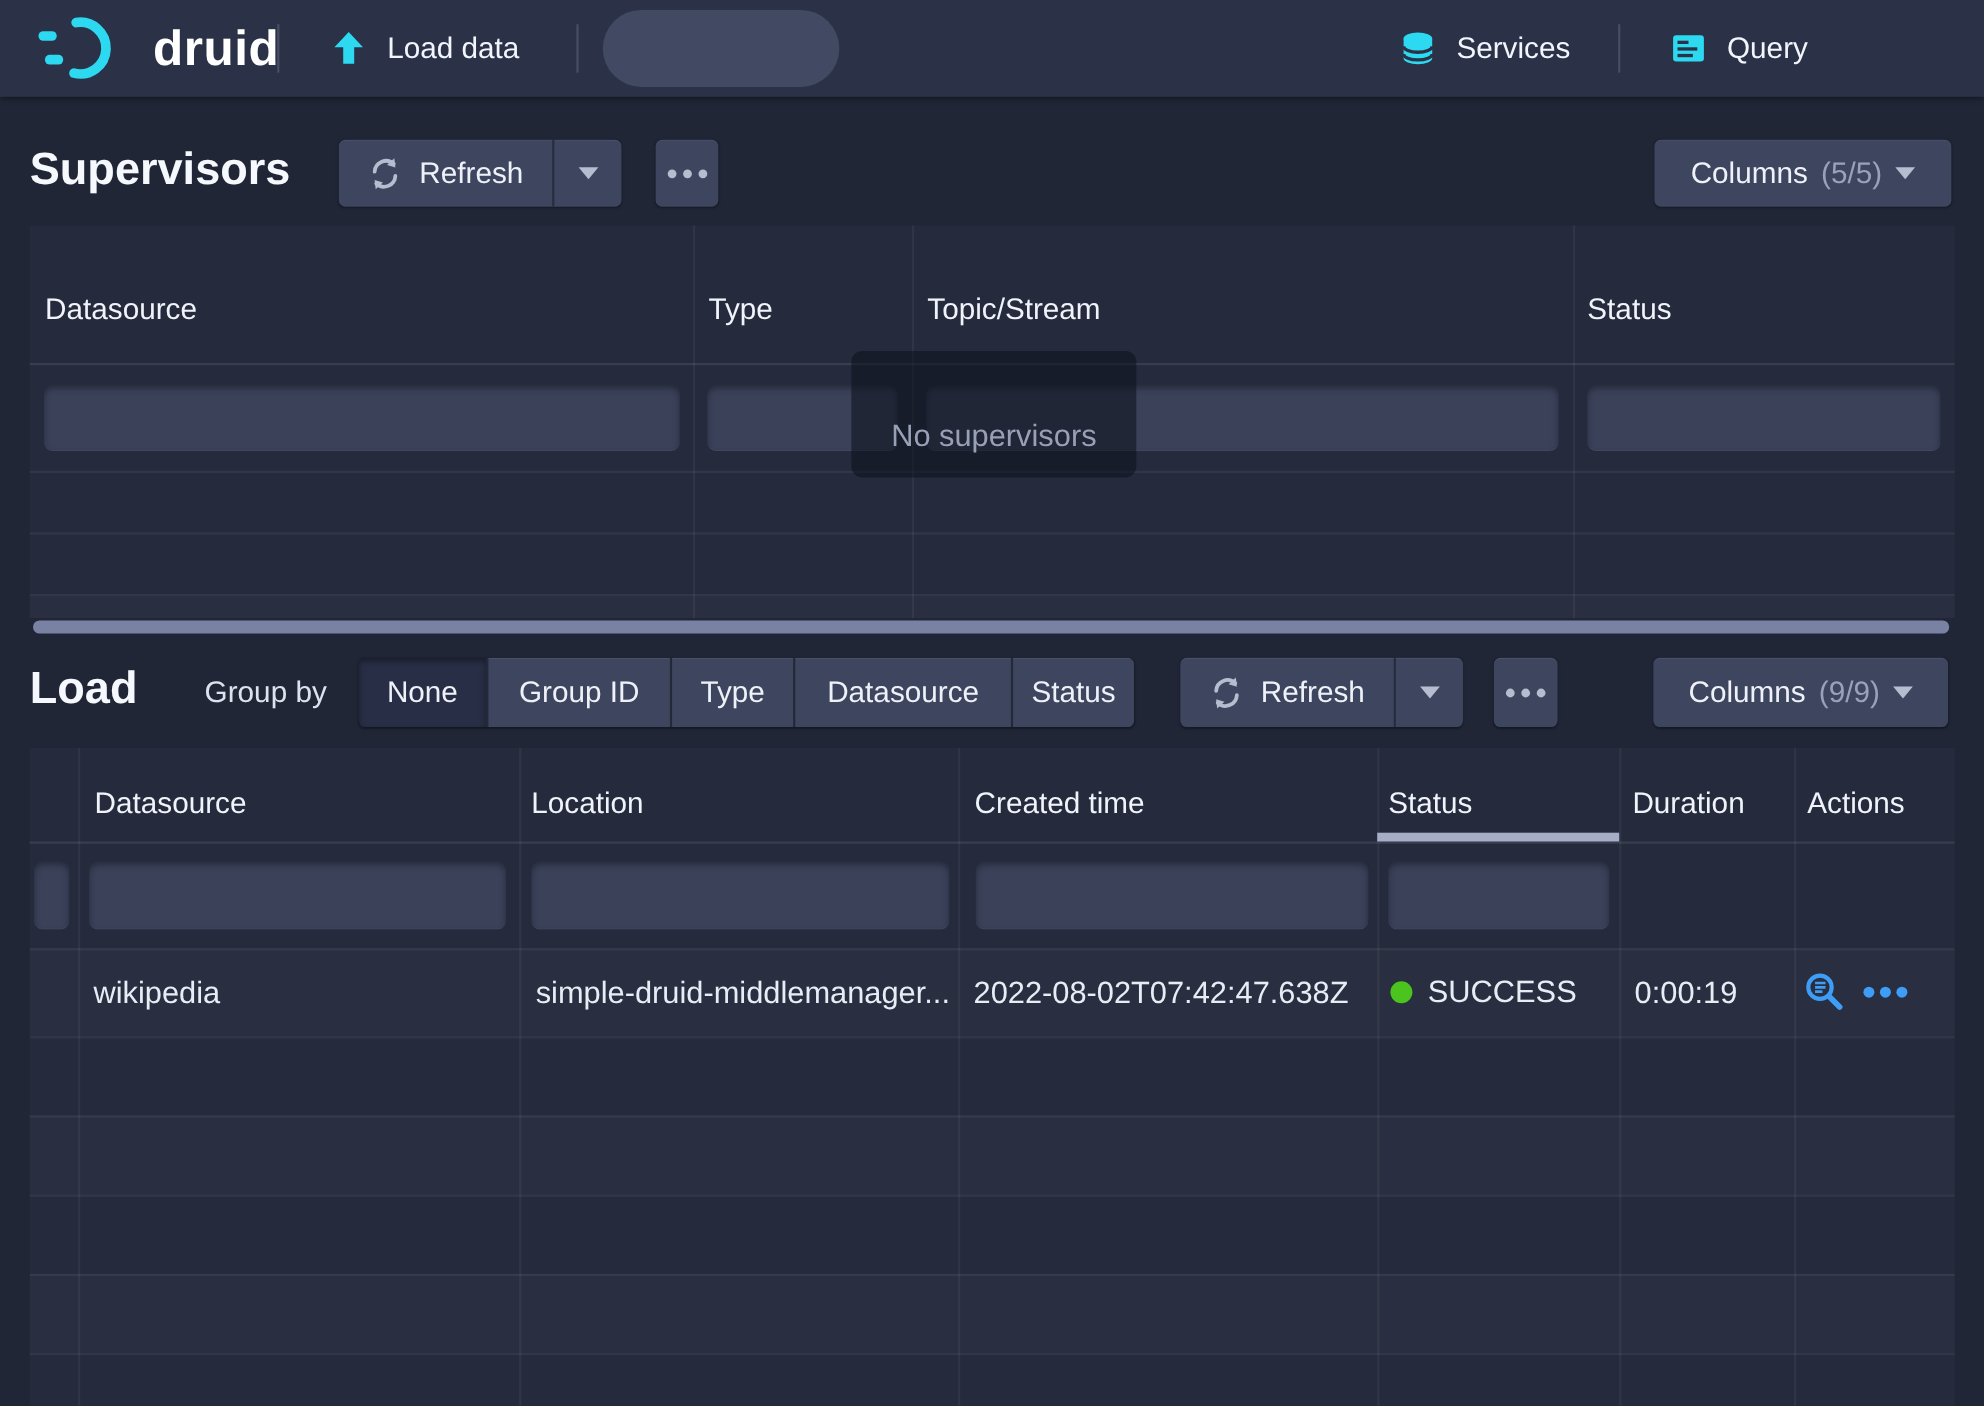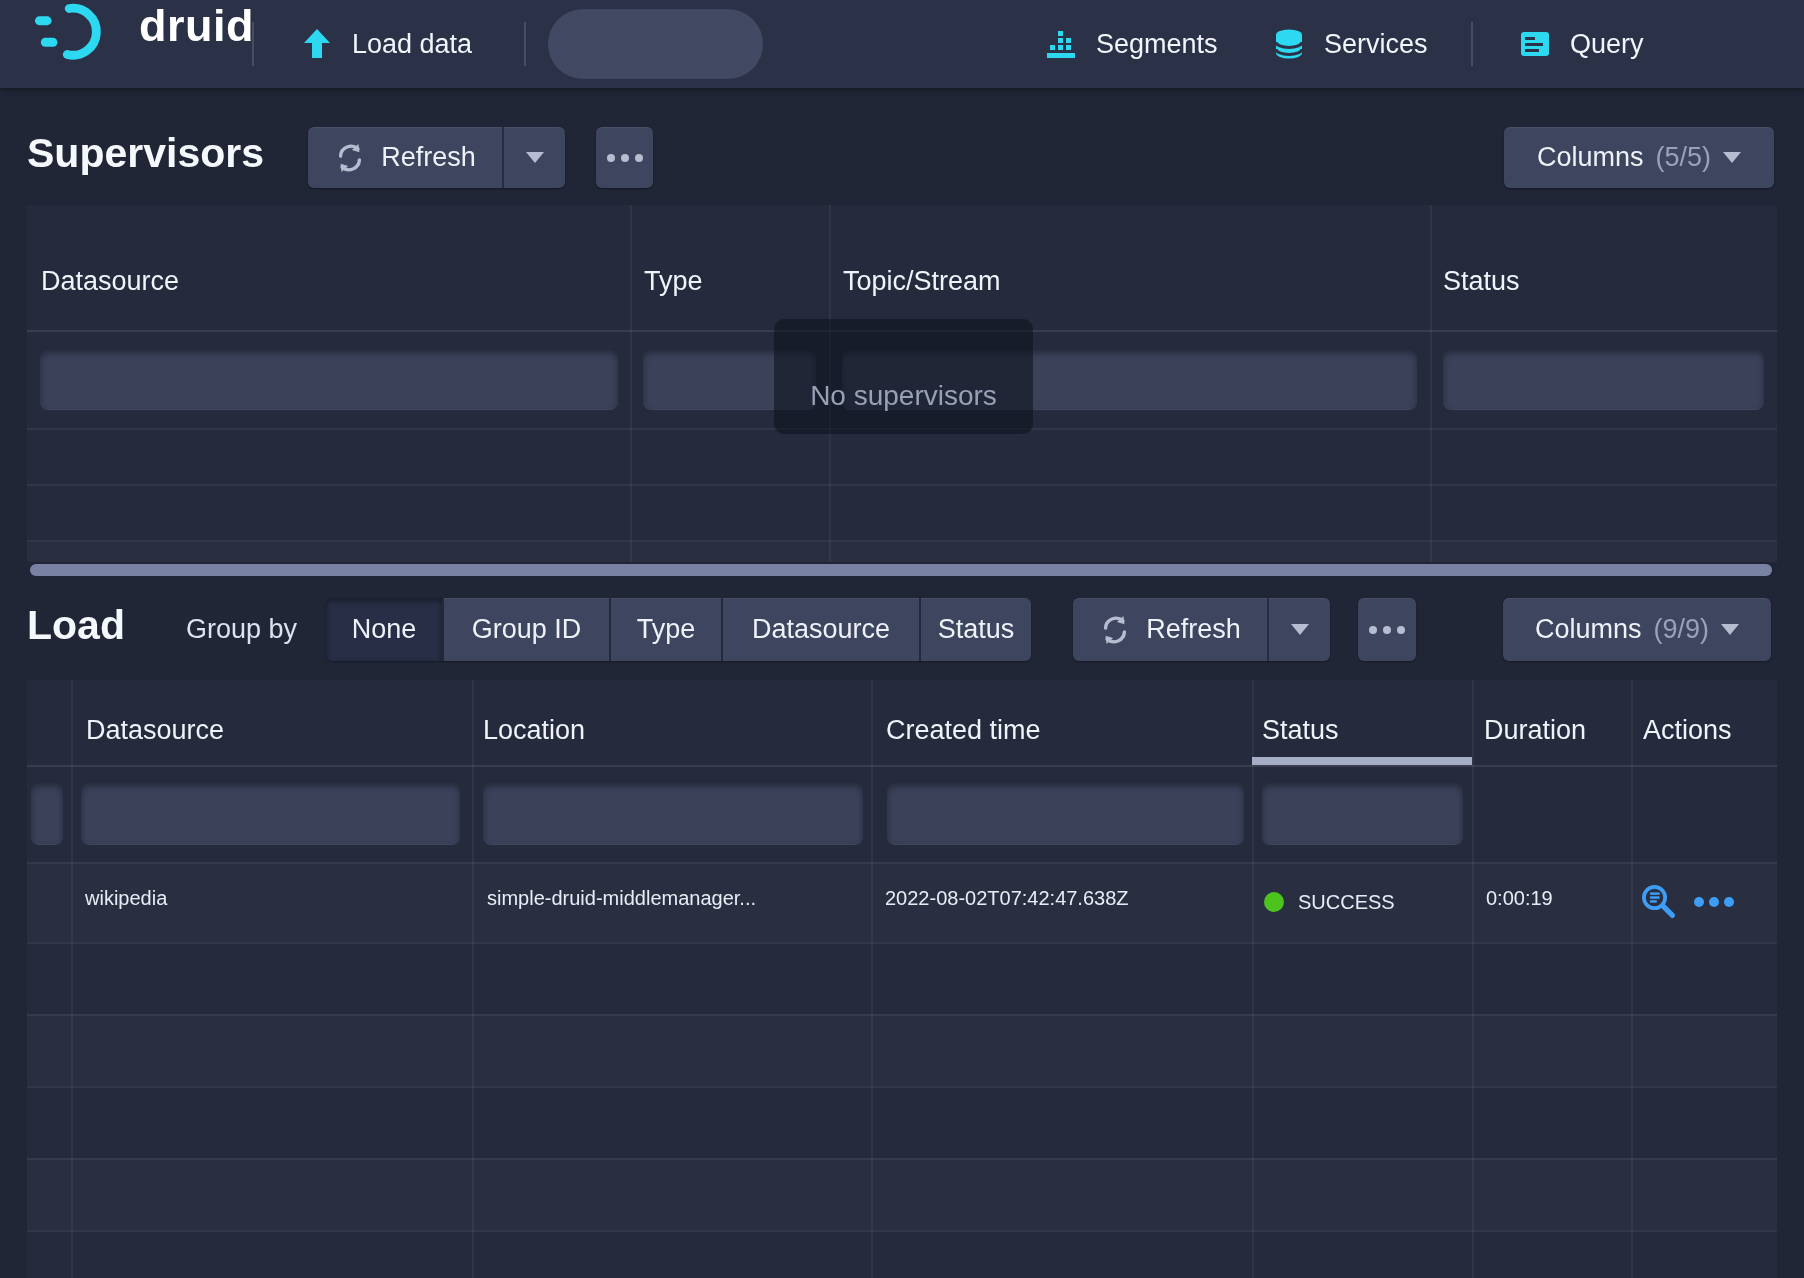--- a/index.html
+++ b/index.html
@@ -10,21 +10,21 @@
   *{box-sizing:border-box; margin:0; padding:0;}
   html,body{width:1804px; height:1278px; overflow:hidden;}
   body{background:var(--page-bg); font-family:"Liberation Sans", sans-serif; color:#eef1f9;}
   #app{position:absolute; inset:0; width:1804px; height:1278px;}
 
   
   .nav{position:absolute; left:0; top:0; width:1804px; height:88px; background:var(--nav-bg); box-shadow:0 2px 5px rgba(0,0,0,.35);}
   .nav-item{position:absolute; top:0; height:88px; display:flex; align-items:center; gap:18px; font-size:27px; color:#f2f5fb; cursor:pointer;}
   .nav-divider{position:absolute; top:22px; width:2px; height:44px; background:rgba(255,255,255,.14);}
   .nav-pill{position:absolute; left:548px; top:9px; width:215px; height:70px; border-radius:35px; background:#414963;}
-  .logo{position:absolute; left:33px; top:0; height:88px; display:flex; align-items:flex-start; gap:14px; cursor:pointer;}
+  .logo{position:absolute; left:33px; top:0; height:88px; display:flex; align-items:center; gap:14px; cursor:pointer;}
   .logo-word{font-size:45px; font-weight:600; letter-spacing:.5px; color:#fff;}
   .navicon{color:var(--accent-cyan); display:block;}
 
   
   .section-title{position:absolute; font-size:41px; font-weight:600; color:#f5f8fc;}
   .btn{position:absolute; background:var(--button-bg); border-radius:6px; display:flex; align-items:center; justify-content:center;
        color:#eef1f8; font-size:27px; cursor:pointer; box-shadow:inset 0 1px 0 rgba(255,255,255,.06), 0 1px 2px rgba(0,0,0,.35);}
   .split{overflow:hidden; padding:0; justify-content:flex-start;}
   .split .main{flex:1; height:100%; display:flex; align-items:center; justify-content:center; gap:15px; cursor:pointer;}
   .split .sep{width:2px; height:100%; background:#272d40;}
@@ -36,21 +36,21 @@
   .grouplabel{position:absolute; font-size:27px; color:#dde2ee;}
   .seg{position:absolute; display:flex; gap:2px; background:#232939; border-radius:6px; overflow:hidden; box-shadow:0 1px 2px rgba(0,0,0,.35);}
   .seg .opt{background:var(--button-bg); color:#eef1f8; font-size:27px; display:flex; align-items:center; justify-content:center; cursor:pointer; box-shadow:inset 0 1px 0 rgba(255,255,255,.06);}
   .seg .opt.active{background:#282e45; box-shadow:inset 0 3px 6px rgba(0,0,0,.4);}
 
   
   .table{position:absolute; background:var(--table-bg);}
   .vline{position:absolute; top:0; bottom:0; width:2px; background:rgba(255,255,255,.05);}
   .hline{position:absolute; left:0; right:0; height:2px; background:rgba(255,255,255,.06);}
   .th{position:absolute; font-size:27px; color:#f0f3fa; cursor:pointer; white-space:nowrap;}
-  .cell{position:absolute; font-size:20px; color:#e8ecf5; white-space:nowrap;}
+  .cell{position:absolute; font-size:28px; color:#e8ecf5; white-space:nowrap;}
   .finput{position:absolute; height:60px; background:var(--input-bg); border:none; border-radius:8px; outline:none;
           box-shadow:inset 0 3px 6px rgba(0,0,0,.35), inset 0 -1px 0 rgba(255,255,255,.05); color:#eef1f9; font-size:25px; padding:0 14px;}
   .stripe{position:absolute; left:0; right:0; background:rgba(255,255,255,.02);}
   .overlay{position:absolute; background:rgba(13,17,28,.55); border-radius:10px; display:flex; align-items:flex-end; justify-content:center;
            font-size:28px; color:#98a0b6; padding-bottom:22px;}
   .sort-underline{position:absolute; height:8px; background:#a6adc6;}
   .scrollbar{position:absolute; height:12px; border-radius:6px; background:var(--scrollbar); cursor:pointer;}
   .statuswrap{position:absolute; display:flex; align-items:center; gap:14px; height:80px;text-align:center;}
   .statusdot{width:20px; height:20px; border-radius:50%; background:var(--success-green);}
   .actions{position:absolute; display:flex; align-items:center; gap:16px; height:80px; color:var(--action-blue);}
@@ -77,32 +77,20 @@
       <svg class="navicon" width="34" height="34" viewBox="0 0 34 34">
         <path d="M17 2 L30 16 L22 16 L22 31 L12 31 L12 16 L4 16 Z" fill="currentColor"></path>
       </svg>
       <span>Load data</span>
     </div>
 
     <div class="nav-divider" style="left:524px"></div>
     <div class="nav-pill"></div>
 
 
-    <div class="nav-item" style="left:1044px">
-      <svg class="navicon" width="34" height="34" viewBox="0 0 34 34">
-        <rect x="3" y="26" width="28" height="5" fill="currentColor"></rect>
-        <rect x="6" y="18" width="5" height="5" fill="currentColor"></rect>
-        <rect x="14" y="4" width="5" height="5" fill="currentColor"></rect>
-        <rect x="14" y="11" width="5" height="5" fill="currentColor"></rect>
-        <rect x="14" y="18" width="5" height="5" fill="currentColor"></rect>
-        <rect x="22" y="11" width="5" height="5" fill="currentColor"></rect>
-        <rect x="22" y="18" width="5" height="5" fill="currentColor"></rect>
-      </svg>
-      <span>Segments</span>
-    </div>
 
     <div class="nav-item" style="left:1272px">
       <svg class="navicon" width="34" height="34" viewBox="0 0 34 34">
         <ellipse cx="17" cy="8" rx="13" ry="5.5" fill="currentColor"></ellipse>
         <path d="M4 8 v18 a 13 5.5 0 0 0 26 0 v-18 Z" fill="currentColor"></path>
         <path d="M4 15 a 13 5.5 0 0 0 26 0" stroke="#2b3248" stroke-width="3" fill="none"></path>
         <path d="M4 22 a 13 5.5 0 0 0 26 0" stroke="#2b3248" stroke-width="3" fill="none"></path>
       </svg>
       <span>Services</span>
     </div>

